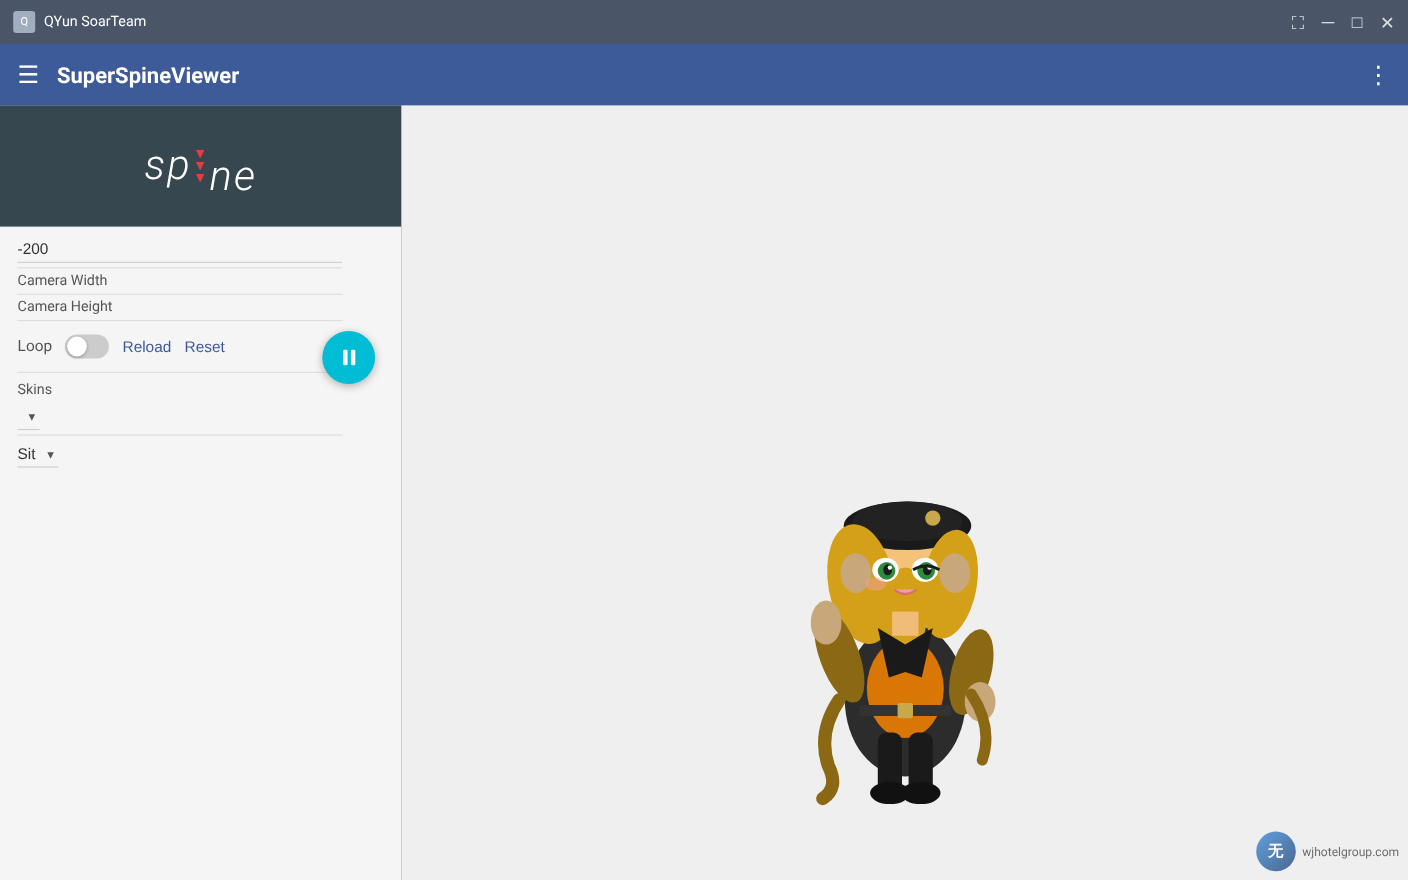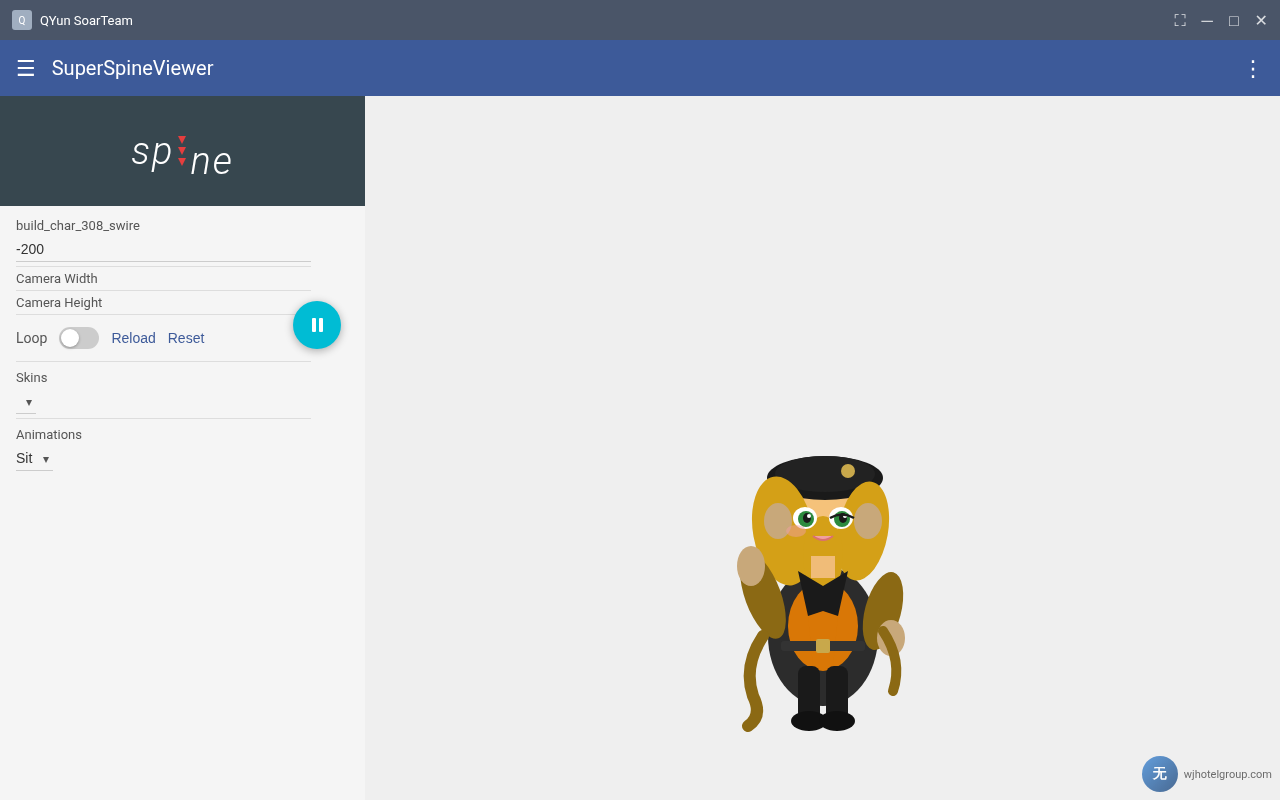--- a/index.html
+++ b/index.html
@@ -26,21 +26,21 @@
       background: #3d5a99;
       height: 56px;
       display: flex;
       align-items: center;
       justify-content: space-between;
       padding: 0 16px;
       color: white;
     }
     .app-bar-left { display: flex; align-items: center; gap: 16px; }
     .hamburger { font-size: 22px; cursor: pointer; }
-    .app-title { font-size: 20px; font-weight: 400; }
+    .app-title { font-size: 20px; font-weight: 700; }
     .more-vert { font-size: 22px; cursor: pointer; }
 
     
     .main-layout { display: flex; height: calc(800px - 96px); }
 
     
     .sidebar {
       width: 365px;
       background: #37474f;
       display: flex;
@@ -346,21 +346,20 @@
 
     <div class="controls-area" style="position:relative;">
 
       <div class="pause-btn">
         <div class="pause-icon">
           <div class="pause-bar"></div>
           <div class="pause-bar"></div>
         </div>
       </div>
 
-      <div class="file-label">build_char_308_swire</div>
 
       <div class="field-group">
         <input class="field-input" type="text" value="-200" style="">
       </div>
 
       <hr class="divider">
 
       <div class="field-group">
         <label class="field-label">Camera Width</label>
       </div>
@@ -391,21 +390,20 @@
           <select class="dropdown-select">
             <option value=""></option>
           </select>
           <span class="dropdown-arrow">▾</span>
         </div>
       </div>
 
       <hr class="divider">
 
       <div class="field-group">
-        <label class="section-label">Animations</label>
         <div class="dropdown-wrapper">
           <select class="dropdown-select">
             <option value="Sit">Sit</option>
           </select>
           <span class="dropdown-arrow">▾</span>
         </div>
       </div>
 
     </div>
   </div>

